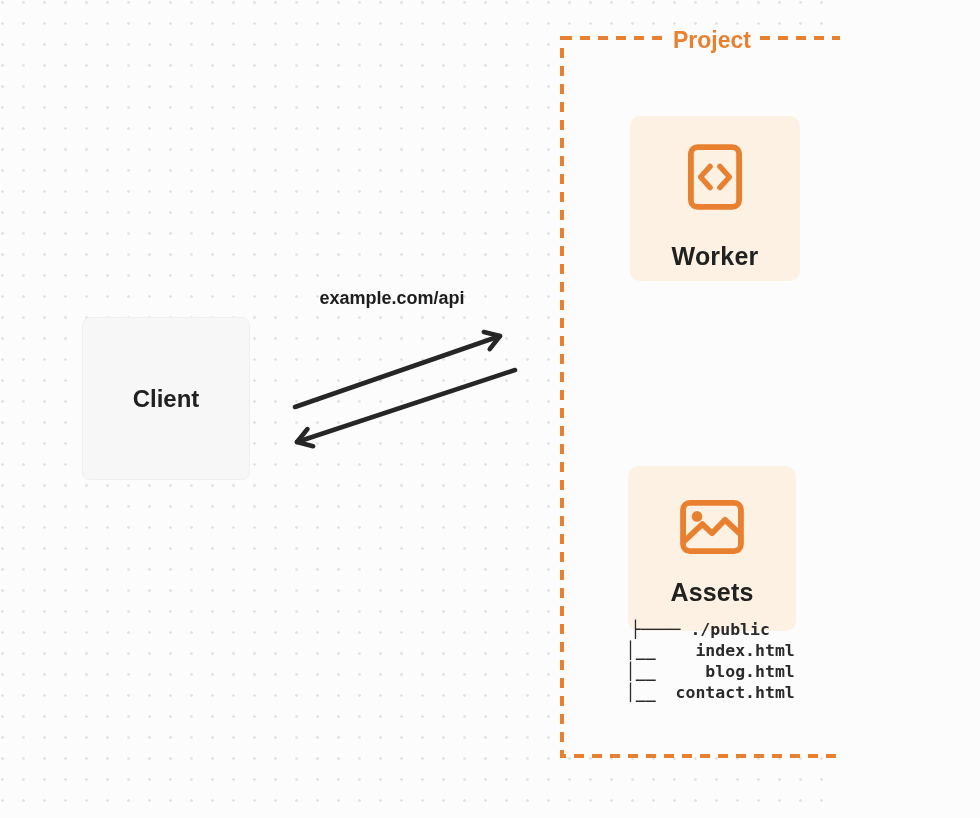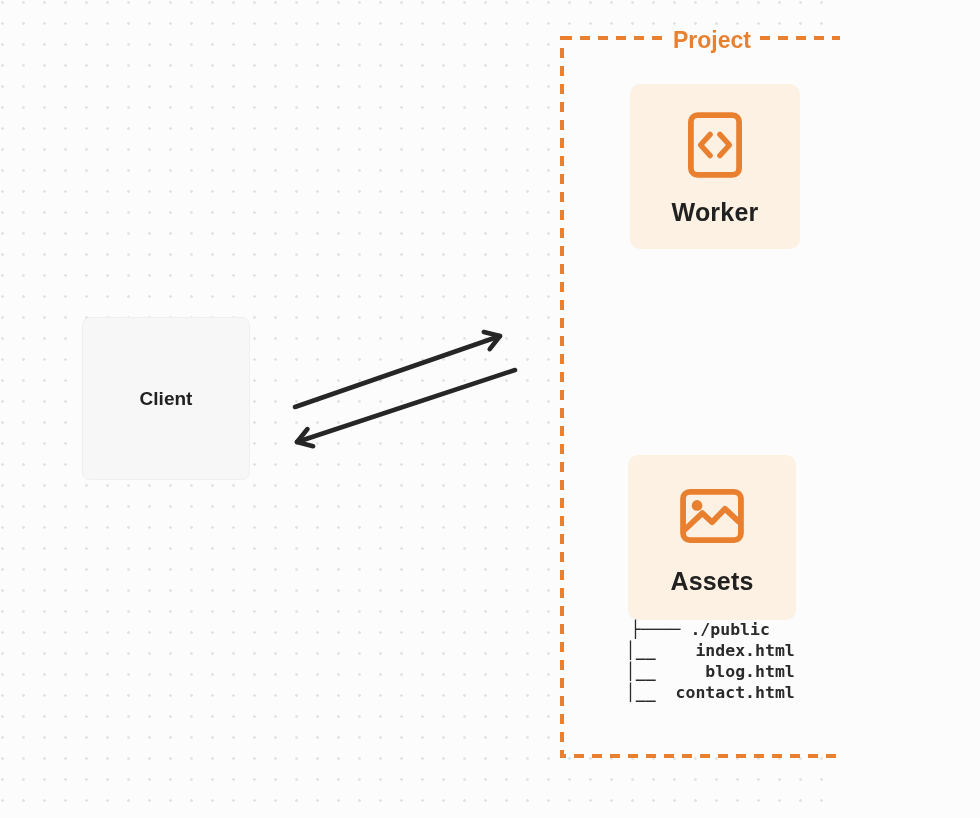--- a/index.html
+++ b/index.html
@@ -55,22 +55,22 @@
   
   .card {
     position: absolute;
     background: var(--card-bg);
     border-radius: 10px;
     display: flex;
     flex-direction: column;
     align-items: center;
     z-index: 2;
   }
-  .card-worker { left: 630px; top: 84px; width: 170px; height: 165px; padding-top: 28px; }
-  .card-assets { left: 628px; top: 455px; width: 168px; height: 165px; padding-top: 34px; }
+  .card-worker { left: 630px; top: 116px; width: 170px; height: 165px; padding-top: 28px; gap: 12px; }
+  .card-assets { left: 628px; top: 466px; width: 168px; height: 165px; padding-top: 34px; }
   .card-label {
     font-size: 25px;
     font-weight: bold;
     color: var(--text-dark);
     letter-spacing: 0.2px;
   }
   .card-worker .card-label { margin-top: 20px; }
   .card-assets .card-label { margin-top: 24px; }
   .icon-stroke { fill: none; stroke: var(--accent); stroke-width: 6; stroke-linecap: round; stroke-linejoin: round; }
   .icon-chevron { fill: none; stroke: var(--accent); stroke-width: 5.5; stroke-linecap: round; stroke-linejoin: round; }
@@ -96,21 +96,21 @@
     left: 82px; top: 317px; width: 168px; height: 163px;
     background: var(--client-bg);
     border: 1px solid #F0F0F1;
     border-radius: 8px;
     display: flex;
     align-items: center;
     justify-content: center;
     z-index: 2;
   }
   .client-label {
-    font-size: 19px;
+    font-size: 24px;
     font-weight: bold;
     color: var(--text-dark);
   }
 
   
   .request-label {
     position: absolute;
     left: 292px; top: 288px; width: 200px;
     text-align: center;
     font-size: 18px;
@@ -160,20 +160,21 @@
 
   <pre class="file-tree">├──── ./public
   │__    index.html
   │__     blog.html
   │__  contact.html</pre>
 
   <div class="client-box">
     <span class="client-label">Client</span>
   </div>
 
+  <div class="request-label">example.com/api</div>
 
   <svg class="arrows-svg" width="980" height="818" viewBox="0 0 980 818">
     <defs>
       <marker id="arrowhead" markerUnits="userSpaceOnUse" markerWidth="26" markerHeight="26" viewBox="0 0 26 26" refX="19" refY="13" orient="auto">
         <polyline class="arrow-head" points="5,4 19,13 5,22"></polyline>
       </marker>
     </defs>
     <line class="arrow-line" x1="295" y1="407" x2="500" y2="336" marker-end="url(#arrowhead)"></line>
     <line class="arrow-line" x1="515" y1="370" x2="297" y2="442" marker-end="url(#arrowhead)"></line>
   </svg>

